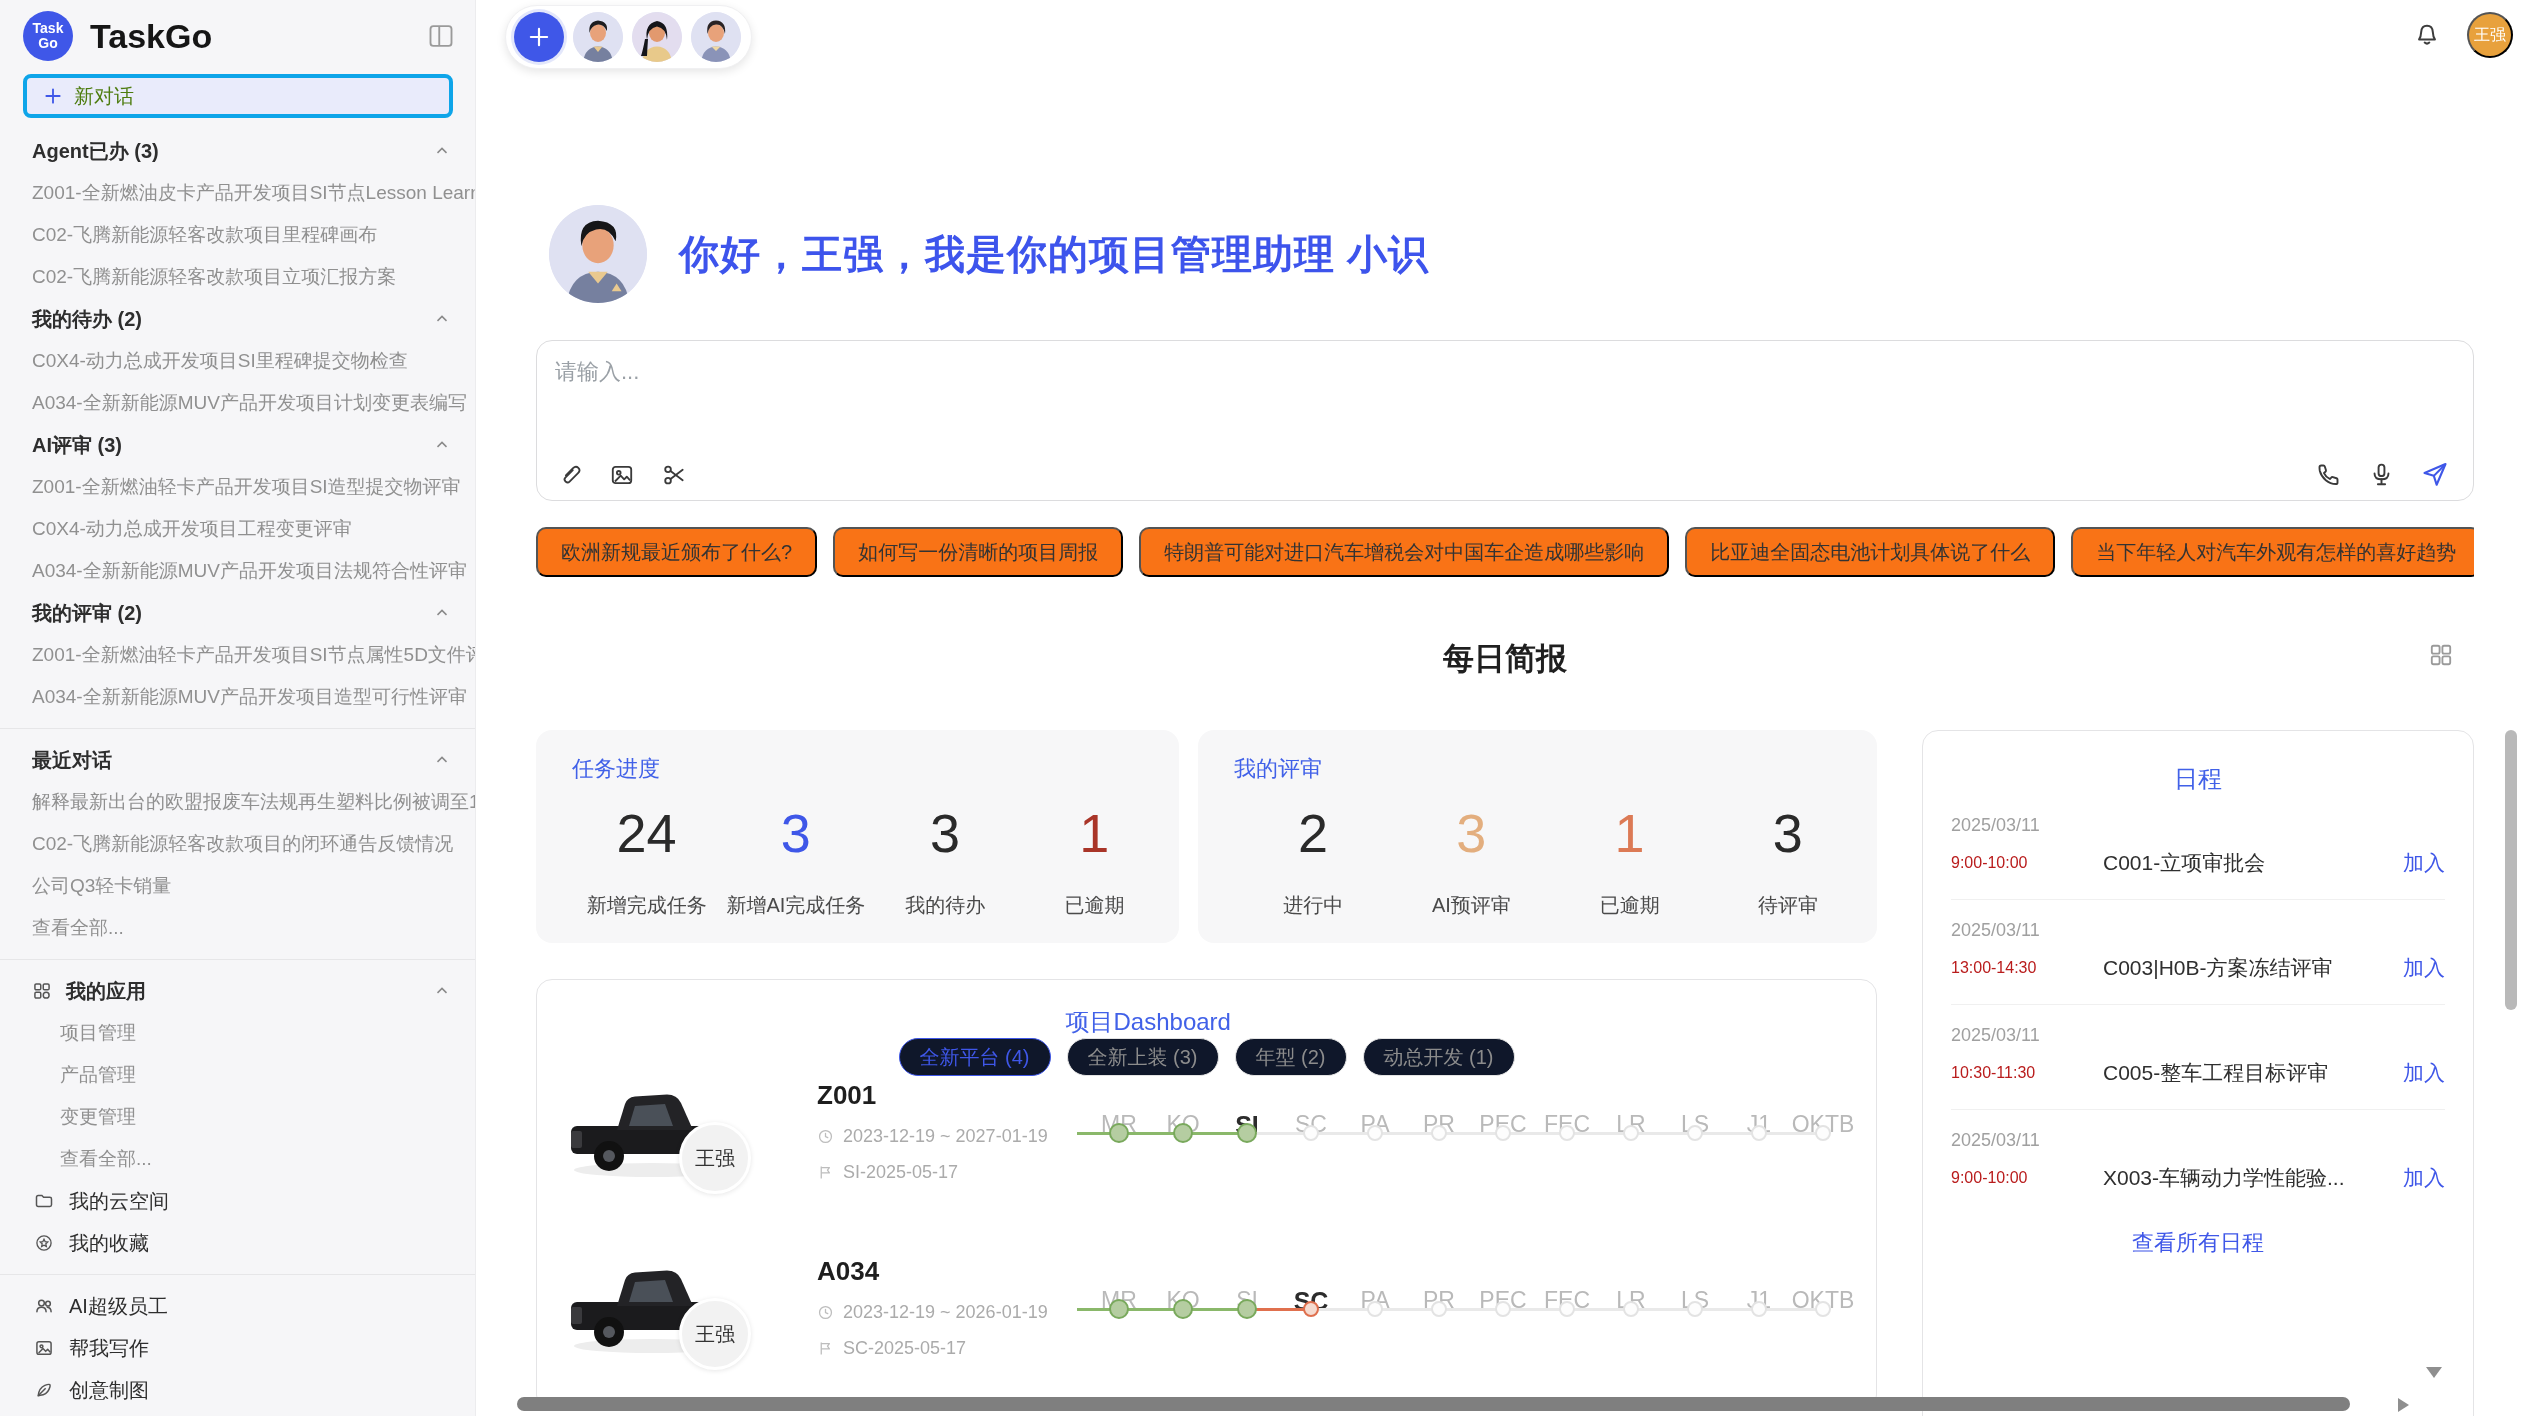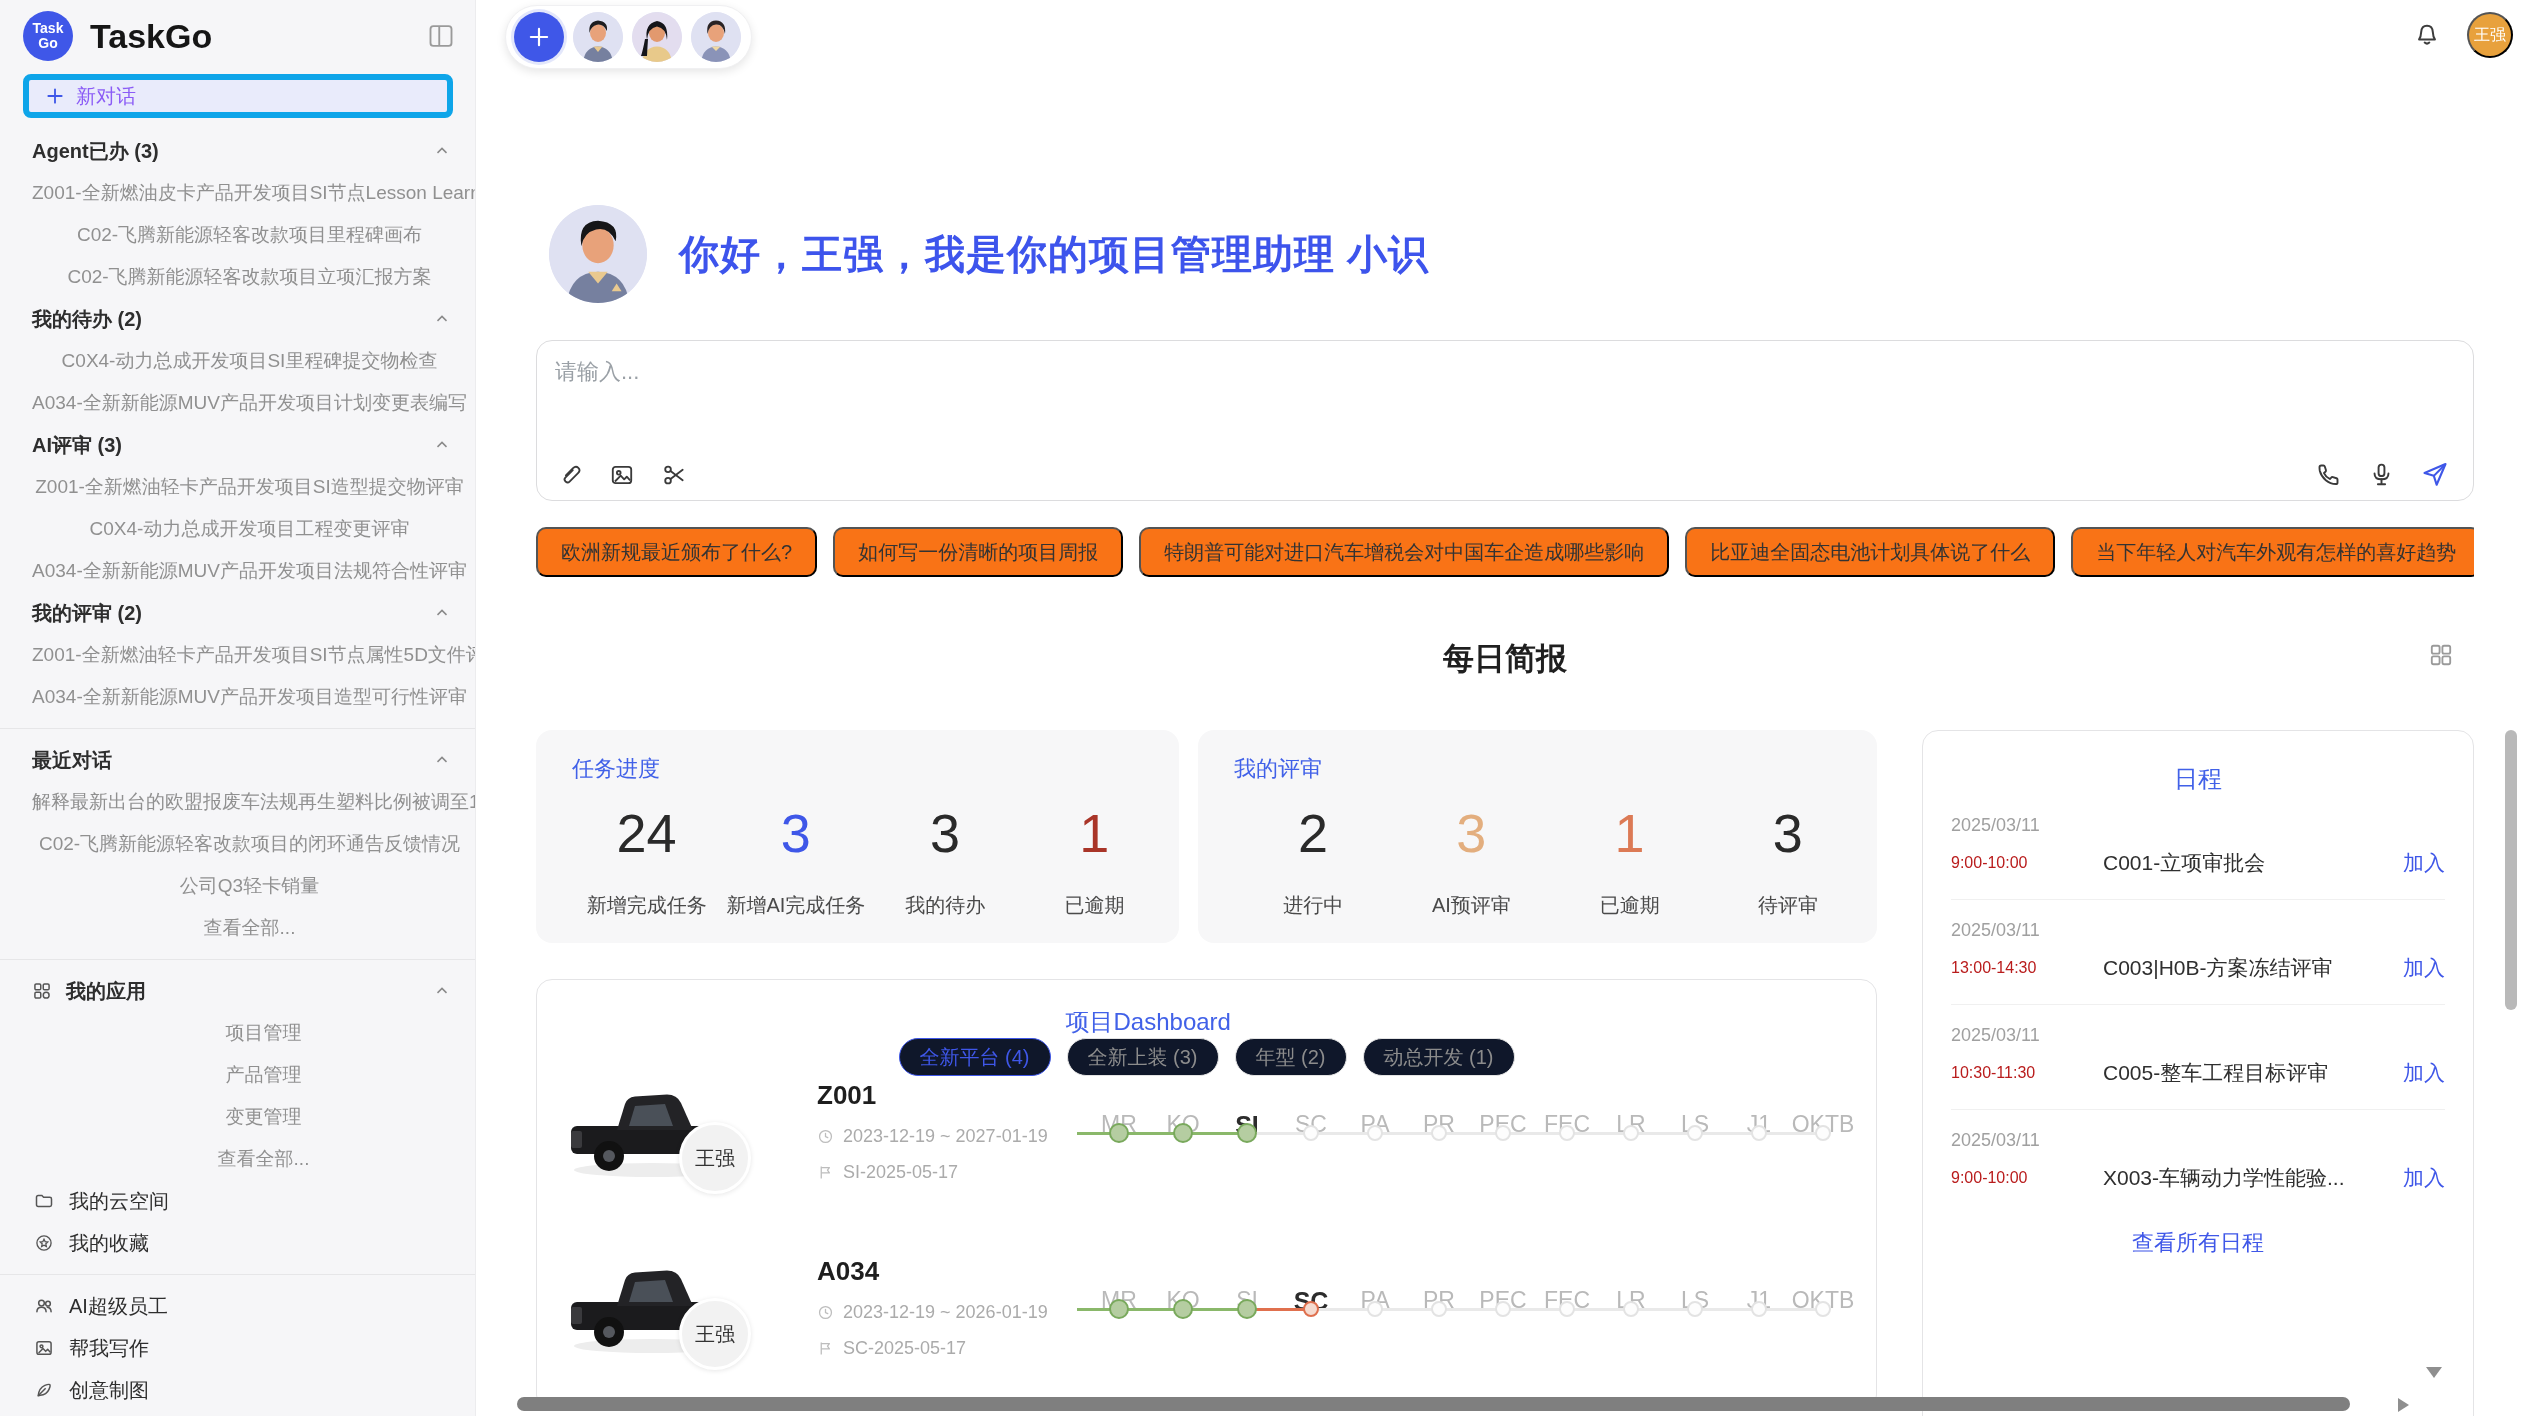--- a/index.html
+++ b/index.html
@@ -10,23 +10,23 @@
   
   .sidebar { width:476px; height:100%; background:#f6f6f8; border-right:1px solid #ececee;
     flex-shrink:0; overflow:hidden; }
   .sb-header { display:flex; align-items:center; padding:11px 20px 8px 23px; }
   .logo { width:50px; height:50px; border-radius:50%; background:#3f57e8; color:#fff;
     display:flex; flex-direction:column; align-items:center; justify-content:center;
     font-size:14px; font-weight:700; line-height:1.1; flex-shrink:0; }
   .sb-title { font-size:34px; font-weight:700; color:#161616; margin-left:17px; flex:1; }
   .icon-btn { background:none; border:none; cursor:pointer; display:flex; align-items:center; }
   .new-chat { margin:5px 23px 0; height:44px; width:430px; background:#e9ebfb;
-    border:6px solid #0ea5e9; border-radius:8px; color:#8b5cf6; font-size:20px;
+    border:4px solid #0ea5e9; border-radius:8px; color:#4d7c0f; font-size:20px;
     display:flex; align-items:center; padding-left:16px; gap:11px; cursor:pointer; }
-  .sb-body { padding-top:12px;text-align:center; }
+  .sb-body { padding-top:12px; }
   .sb-sec-header { display:flex; align-items:center; justify-content:space-between;
     padding:0 24px 0 32px; height:42px; font-size:20px; color:#2e2e2e; font-weight:600; }
   .sb-item { height:42px; line-height:42px; padding:0 8px 0 32px; font-size:19px;
     color:#909090; white-space:nowrap; overflow:hidden; cursor:pointer; }
   .sb-divider { height:1px; background:#e6e6e8; margin:10px 0; }
   .sb-link { display:flex; align-items:center; gap:15px; padding-left:34px; height:42px;
     font-size:20px; color:#2e2e2e; cursor:pointer; }
   .sb-subitem { padding-left:60px; }
 
   

